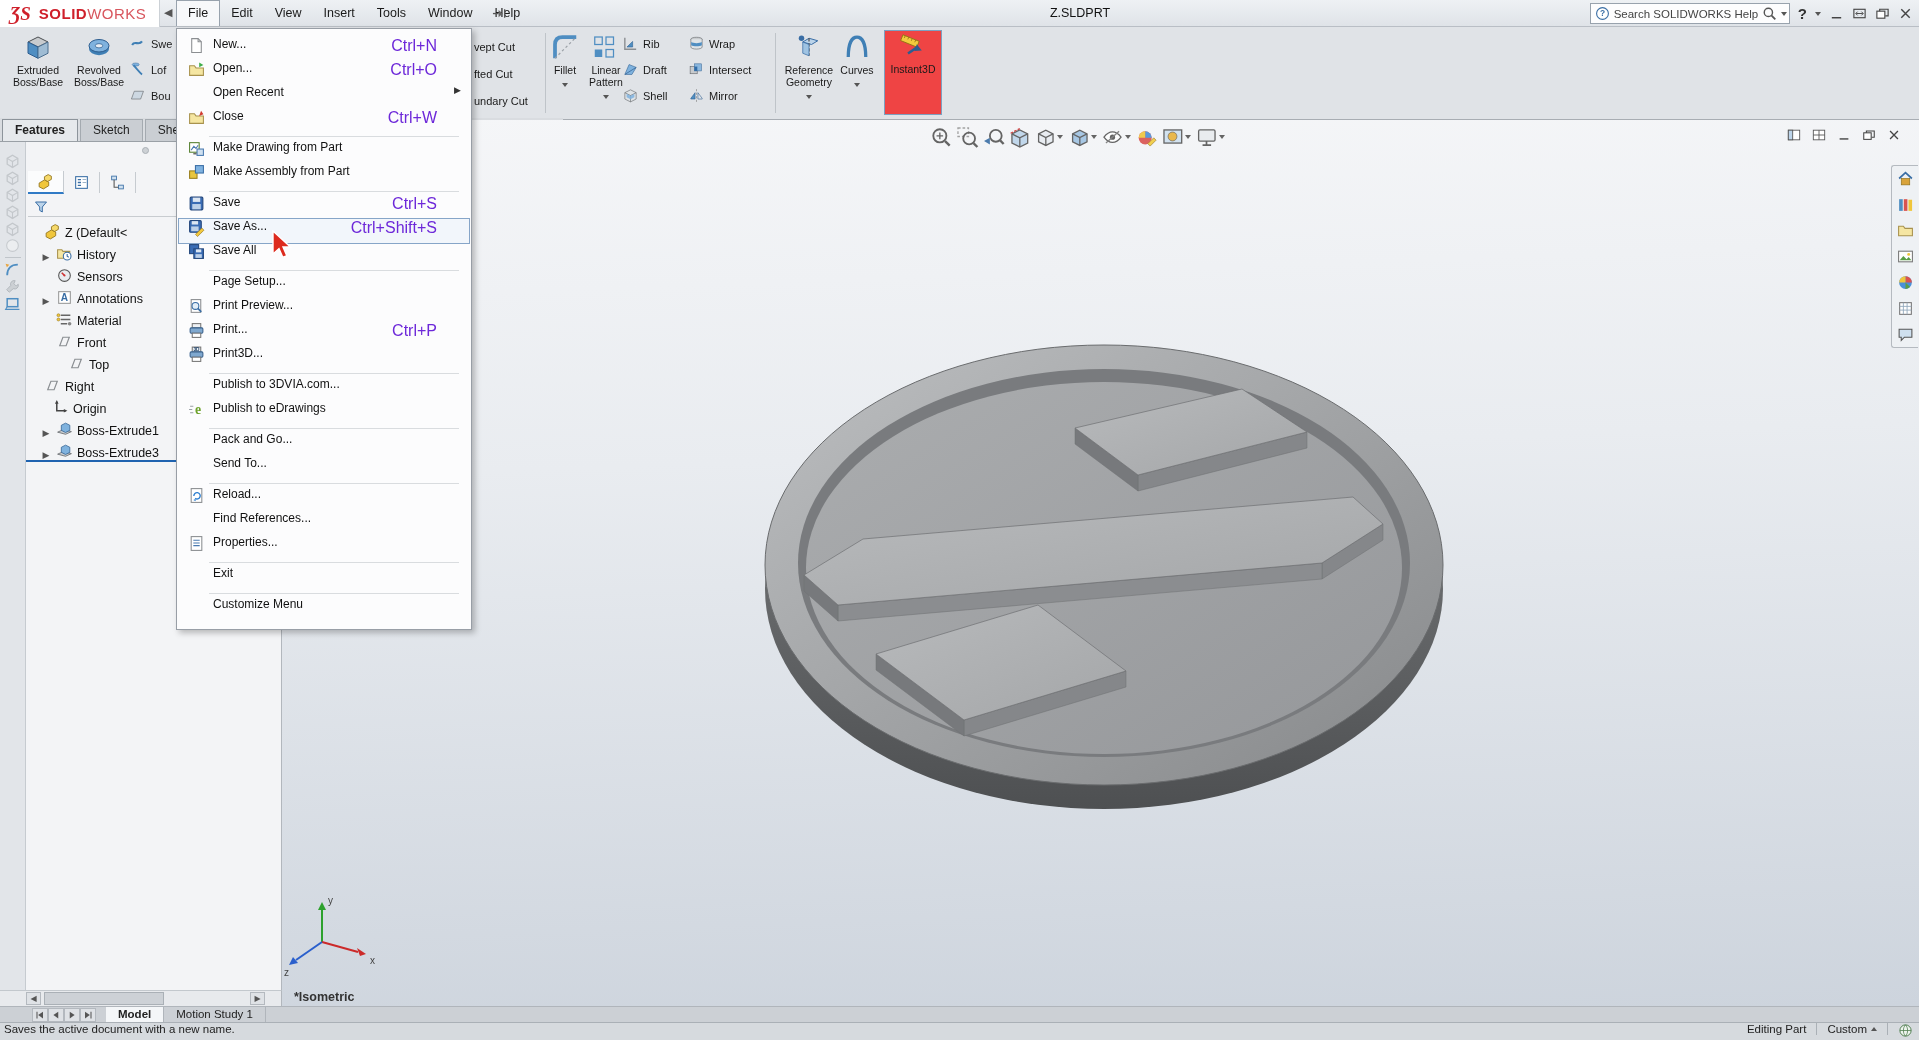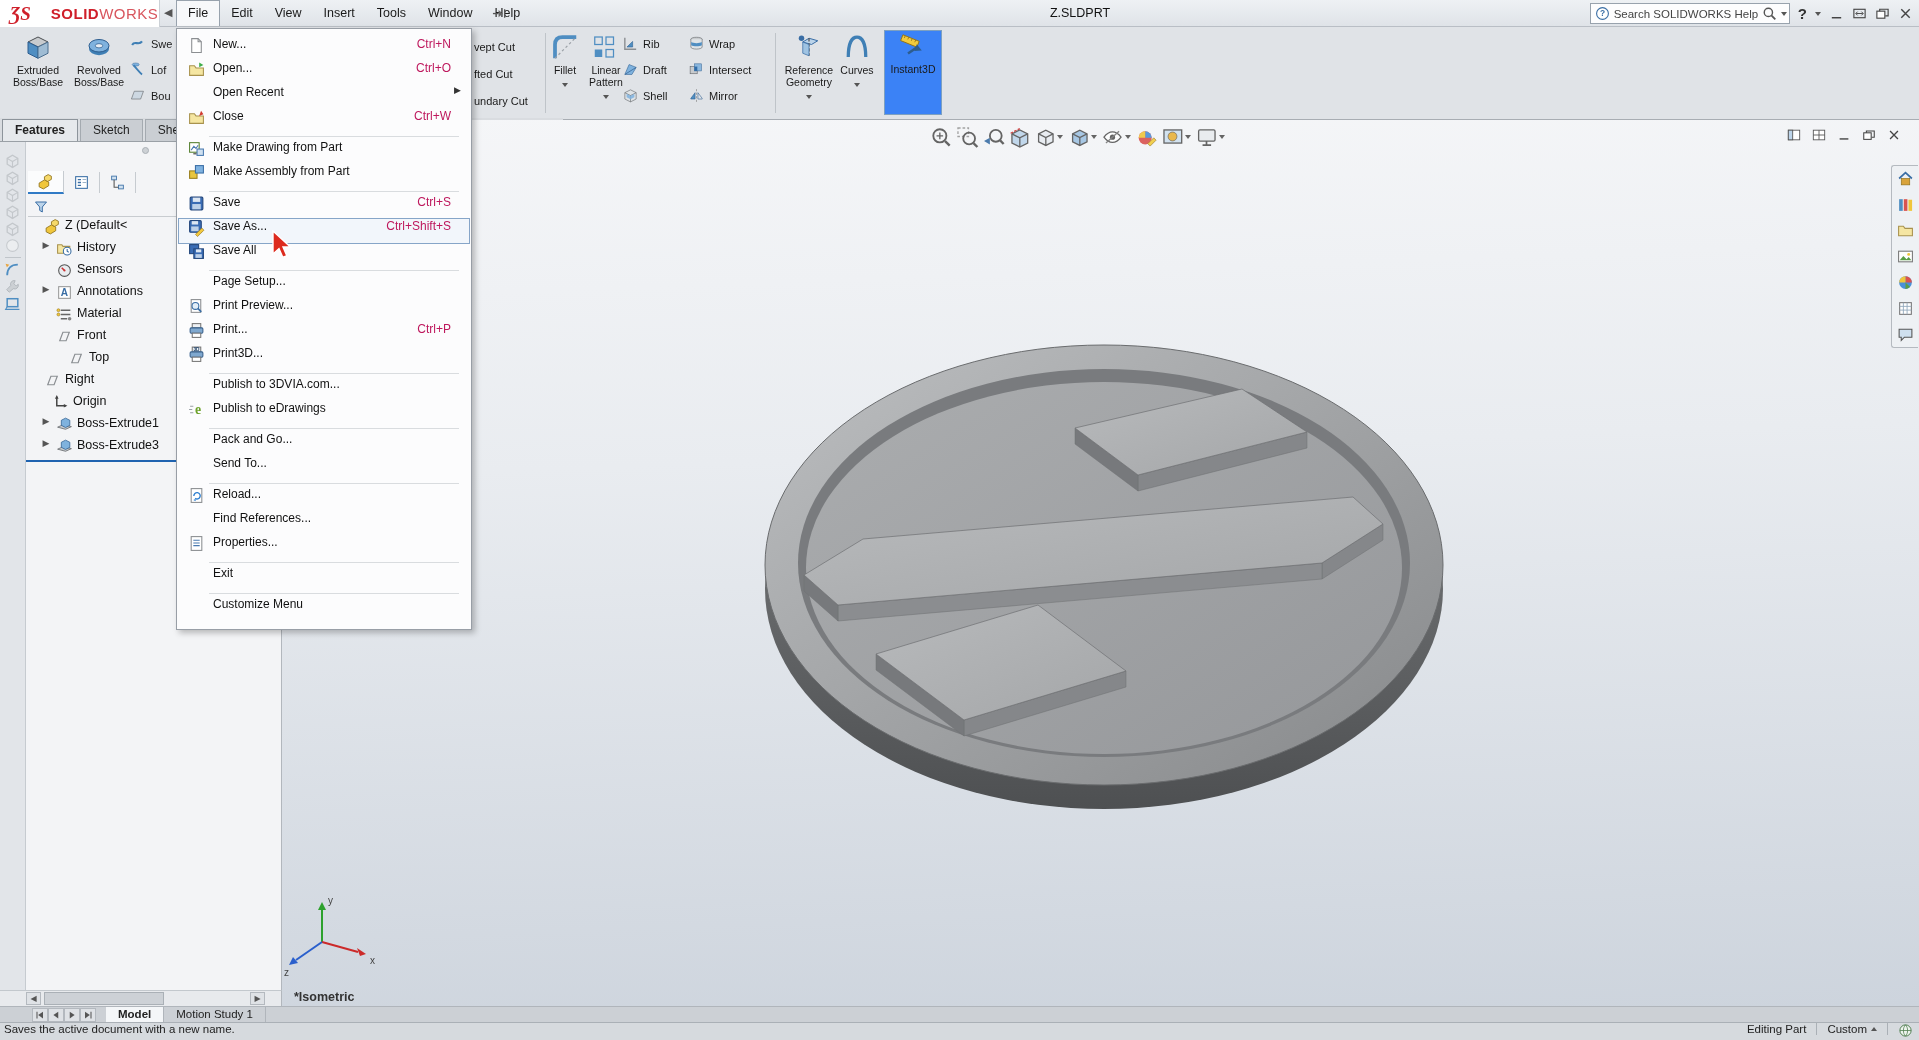--- a/index.html
+++ b/index.html
@@ -3,40 +3,40 @@
 <meta charset="utf-8">
 <style>
   *{margin:0;padding:0;box-sizing:border-box}
   html,body{width:1919px;height:1040px;overflow:hidden}
   body{font-family:"Liberation Sans",sans-serif;background:#e6e9ed;position:relative;font-size:12px;color:#1a1a1a}
   .abs{position:absolute}
   svg{display:block}
   
   #titlebar{left:0;top:0;width:1919px;height:27px;background:linear-gradient(#eef1f4,#dfe3e8);border-bottom:1px solid #b9bec5}
   #logo{left:0;top:0;width:160px;height:27px;background:#fff;border-right:1px solid #ccd1d6;display:flex;align-items:center;padding-left:10px;white-space:nowrap}
-  #logo .mark{font-style:italic;font-weight:bold;font-size:19px;color:#cf1f2a;margin-right:20px;font-family:"Liberation Serif",serif}
+  #logo .mark{font-style:italic;font-weight:bold;font-size:19px;color:#cf1f2a;margin-right:8px;font-family:"Liberation Serif",serif}
   #logo .b1{font-weight:bold;font-size:15px;color:#cf1f2a;letter-spacing:.5px}
   #logo .b2{font-weight:300;font-size:15px;color:#d8565e;letter-spacing:.5px}
   #collapse{left:164px;top:6px;color:#555;font-size:11px}
   #menubar{left:176px;top:0;height:26px;display:flex}
   .mbitem{padding:0 11px;line-height:26px;font-size:12.5px;cursor:default}
   .mbitem.active{background:#f7f8fa;border:1px solid #98a2ad;border-bottom:none;line-height:24px}
   #pin{left:492px;top:7px}
   #wintitle{top:6px;left:980px;width:200px;text-align:center;font-size:12.5px;color:#111}
   #tbright{right:6px;top:3px;display:flex;align-items:center;gap:8px}
   #searchbox{display:flex;align-items:center;gap:4px;background:#fdfdfe;border:1px solid #98a2ad;height:21px;padding:0 4px;width:200px}
   #searchbox .ph{color:#444;font-size:11.5px;white-space:nowrap}
   .tbico{color:#333;font-size:13px;display:flex;align-items:center;gap:2px}
   .caret{width:0;height:0;border-left:3.5px solid transparent;border-right:3.5px solid transparent;border-top:4px solid #555;display:inline-block}
   
   #ribbon{left:0;top:27px;width:1919px;height:93px;background:#e0e3e7;border-bottom:1px solid #a8adb3}
   .rbig{position:absolute;top:5px;width:58px;text-align:center;cursor:default}
   .rbig .lbl{font-size:10.5px;line-height:12px;color:#1a1a1a;margin-top:2px}
   .rbig .icw{display:flex;justify-content:center}
-  .rbig.pressed{background:#3b82f6;border:1px solid #7da0c0;height:85px;top:3px}
+  .rbig.pressed{background:#ef4444;border:1px solid #7da0c0;height:85px;top:3px}
   .rsmall{position:absolute;display:flex;align-items:center;gap:4px;font-size:11px;color:#1a1a1a}
   .rsep{position:absolute;top:6px;width:1px;height:80px;background:#bfc4c9}
   .cutlbl{position:absolute;font-size:11px;color:#1a1a1a}
   
   #cmtabs{left:0;top:118px;width:563px;height:24px;background:#d9dce0;border-bottom:1px solid #9aa0a6;display:flex;align-items:flex-end}
   .cmtab{height:22px;line-height:21px;padding:0 12px;font-size:12px;background:#caced3;border:1px solid #a4aab0;border-bottom:none;margin-left:2px;color:#222}
   .cmtab.active{background:#e6e9ec;font-weight:bold;border-color:#8d949b}
   
   #viewport{left:282px;top:120px;width:1637px;height:886px;background:linear-gradient(178deg,#f5f6f8 0%,#e9ecf0 38%,#cdd4dd 100%);overflow:hidden}
   #headsup{position:absolute;left:648px;top:6px;display:flex;align-items:center;gap:5px}
@@ -47,41 +47,41 @@
   #triad{position:absolute;left:0px;top:770px}
   
   #leftpanel{left:0;top:142px;width:282px;height:848px;background:#f3f4f6;border-right:1px solid #b2b7bd}
   #lstrip{position:absolute;left:0;top:0;width:26px;height:100%;background:#e2e5e9;border-right:1px solid #c6cbd0;display:flex;flex-direction:column;align-items:center}
   #fmdot{position:absolute;left:142px;top:5px;width:7px;height:7px;border-radius:50%;background:#cdd1d5;border:1px solid #aab0b6}
   #fmtabs{position:absolute;left:28px;top:26px;height:28px;display:flex;align-items:center}
   .fmtab{padding:2px 9px;border-right:1px solid #c6cbd0}
   .fmtab.active{background:#fbfcfd;border-bottom:2px solid #2f7ac5}
   #fmfilter{position:absolute;left:28px;top:55px;width:254px;height:20px;border-bottom:1px solid #c8ccd0;display:flex;align-items:center;padding-left:5px}
   #tree{position:absolute;left:26px;top:76px;right:0}
-  .trow{height:22px;display:flex;align-items:flex-start;white-space:nowrap;font-size:12.5px;color:#111}
+  .trow{height:22px;display:flex;align-items:flex-end;white-space:nowrap;font-size:12.5px;color:#111}
   .trow .arr{width:16px;text-align:center;color:#555;font-size:9px}
   .trow .tic{width:20px;display:flex;justify-content:center;margin-right:3px}
   #rollback{position:absolute;left:26px;top:318px;width:256px;height:0;border-top:2px solid #1f63b0}
   
   #hscroll{left:0;top:990px;width:282px;height:16px;background:#e8eaed;border-top:1px solid #c3c8cd;border-right:1px solid #b2b7bd}
   .sbtn{position:absolute;top:1px;width:15px;height:13px;background:#dfe2e6;border:1px solid #b4b9bf;color:#555;font-size:8px;text-align:center;line-height:12px}
   #sthumb{position:absolute;left:44px;top:1px;width:120px;height:13px;background:#cdd1d6;border:1px solid #aab0b6}
   #bottabs{left:0;top:1006px;width:1919px;height:16px;background:#ccd0d5;border-top:1px solid #b0b5bb;display:flex;align-items:stretch}
   .navb{width:16px;margin-top:1px;background:#dfe2e6;border:1px solid #b4b9bf;display:flex;align-items:center;justify-content:center}
   .dtab{padding:0 12px;font-size:11.5px;line-height:15px;border-right:1px solid #b0b5bb;color:#222}
   .dtab.active{background:#f4f6f8;font-weight:bold}
   #statusbar{left:0;top:1022px;width:1919px;height:18px;background:#d6dade;border-top:1px solid #aab0b6;display:flex;align-items:flex-start;font-size:11.5px;color:#222}
   #statusbar .left{padding-left:4px;flex:1}
   .stsep{width:1px;height:12px;background:#aab0b6;margin:0 10px}
   
   #filemenu{left:176px;top:28px;width:296px;background:#fcfcfd;border:1px solid #989ea6;box-shadow:3px 3px 6px rgba(0,0,0,.25);padding:8px 2px;z-index:50}
   .mi{height:24px;display:flex;align-items:flex-start;padding:0 8px 0 6px;position:relative}
   .mi .mic{width:22px;display:flex;justify-content:center}
   .mi .mlb{margin-left:6px;flex:1;font-size:12px;color:#111;white-space:nowrap}
-  .mi .msc{font-size:12px;color:#be185d;margin-right:10px}
+  .mi .msc{font-size:16px;color:#6d28d9;margin-right:24px}
   .mi .subarr{color:#333;font-size:9px}
   .mi.hl{outline:1px solid #86a5c8;background:#f2f6fb}
   .msep{height:1px;background:#d9dcdf;margin:3px 10px 3px 30px}
   #cursor{left:271px;top:230px;z-index:60}
 </style>
 </head>
 <body>
 
 <div id="titlebar" class="abs">
   <div id="logo" class="abs">

